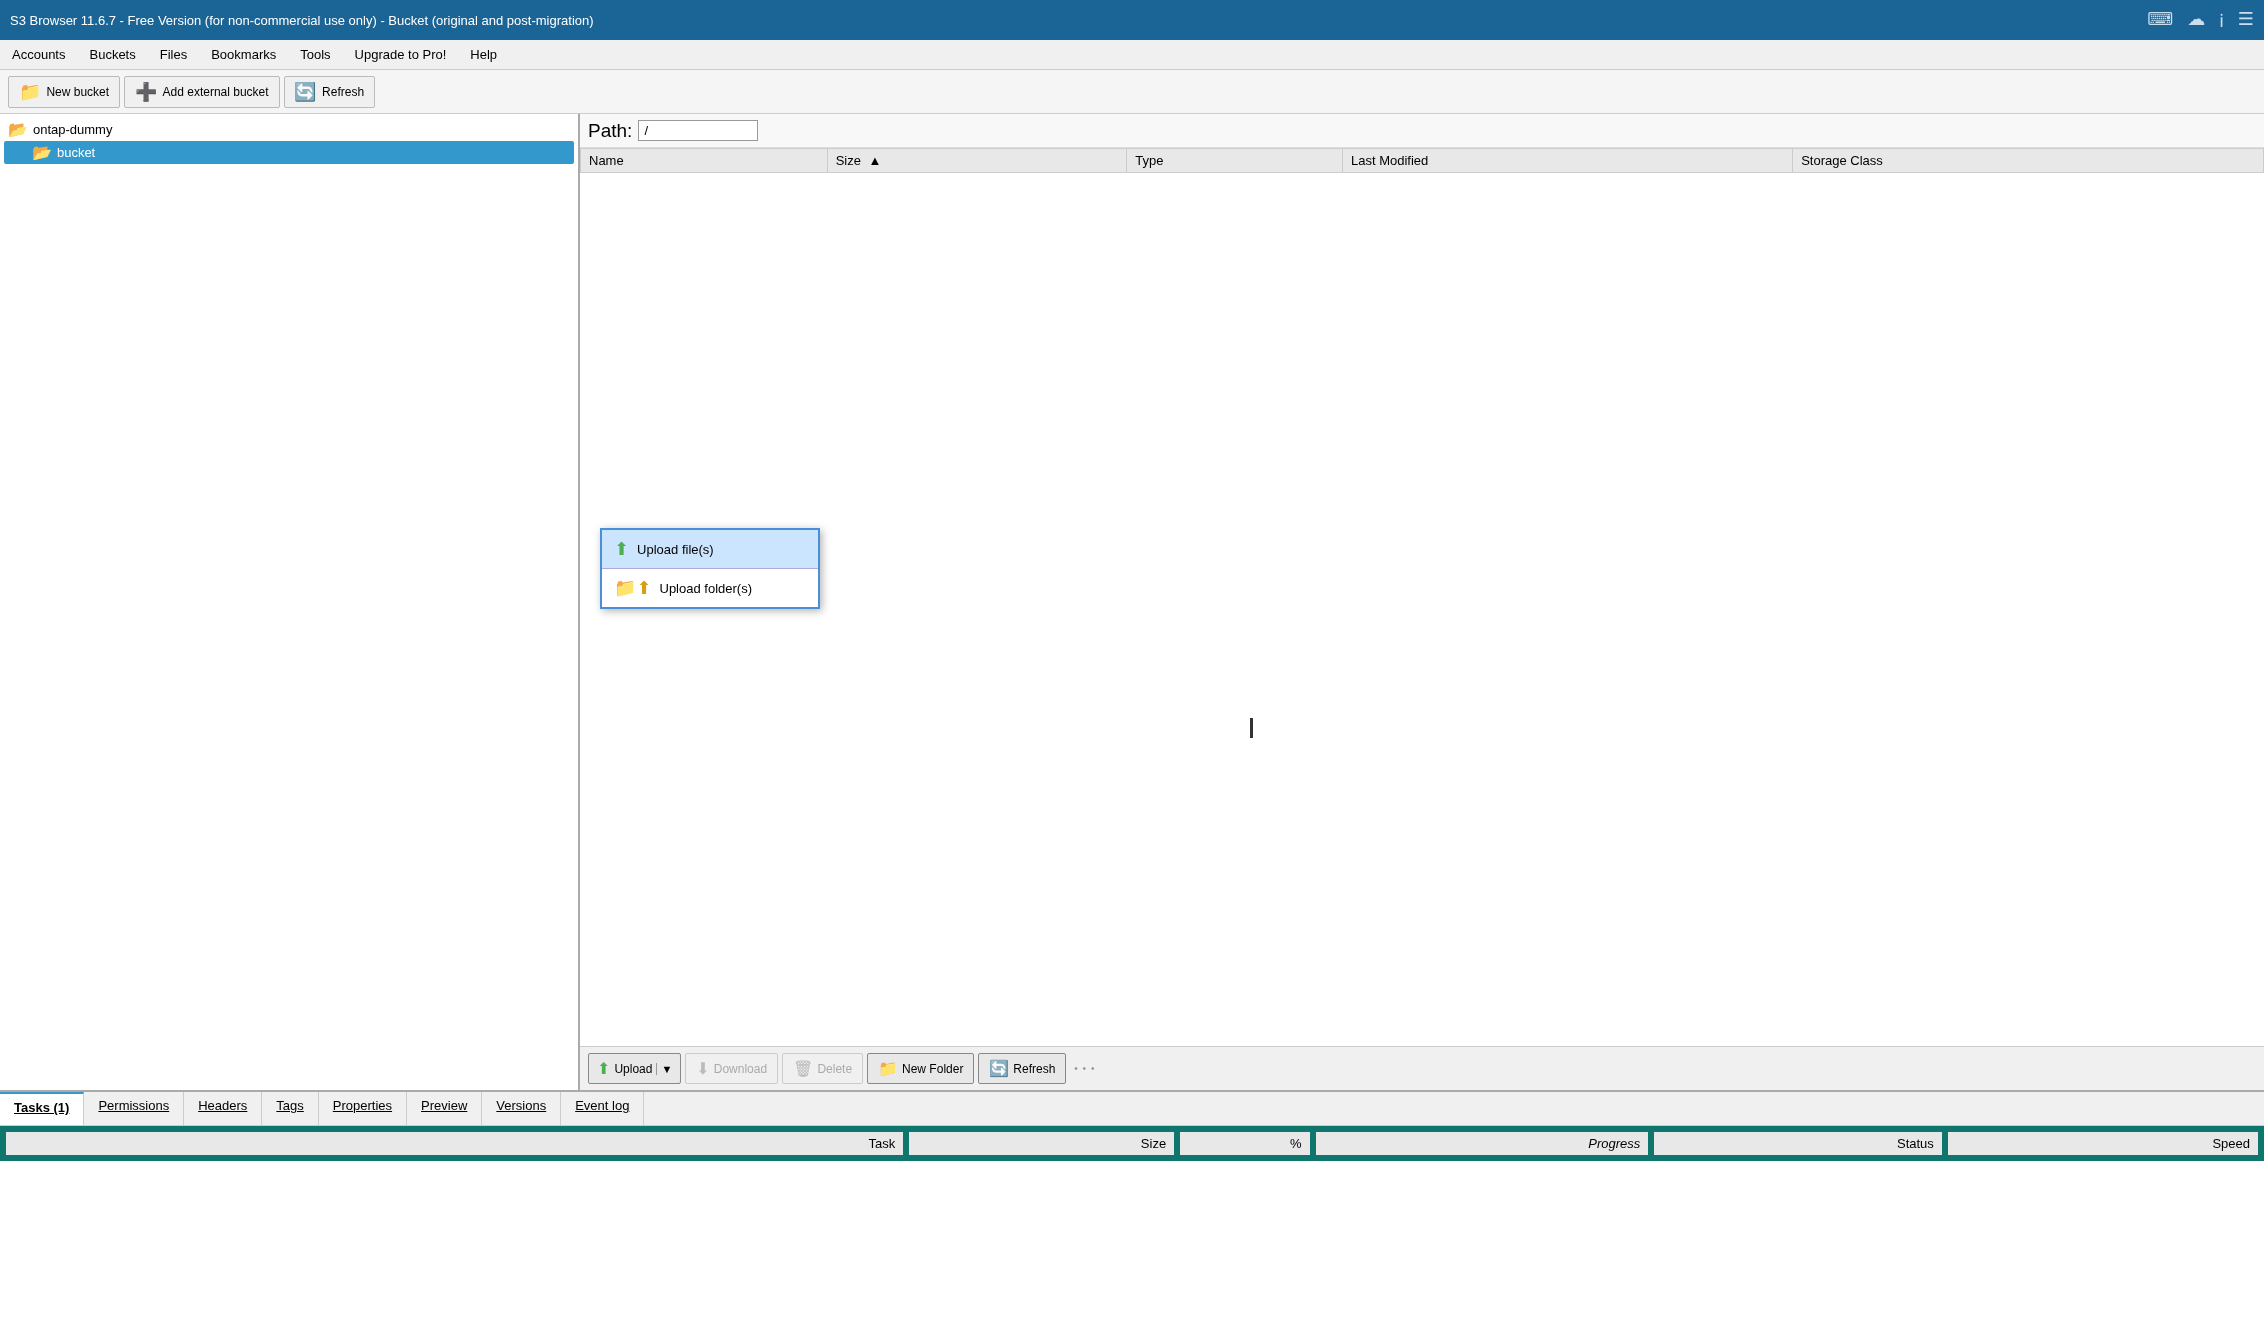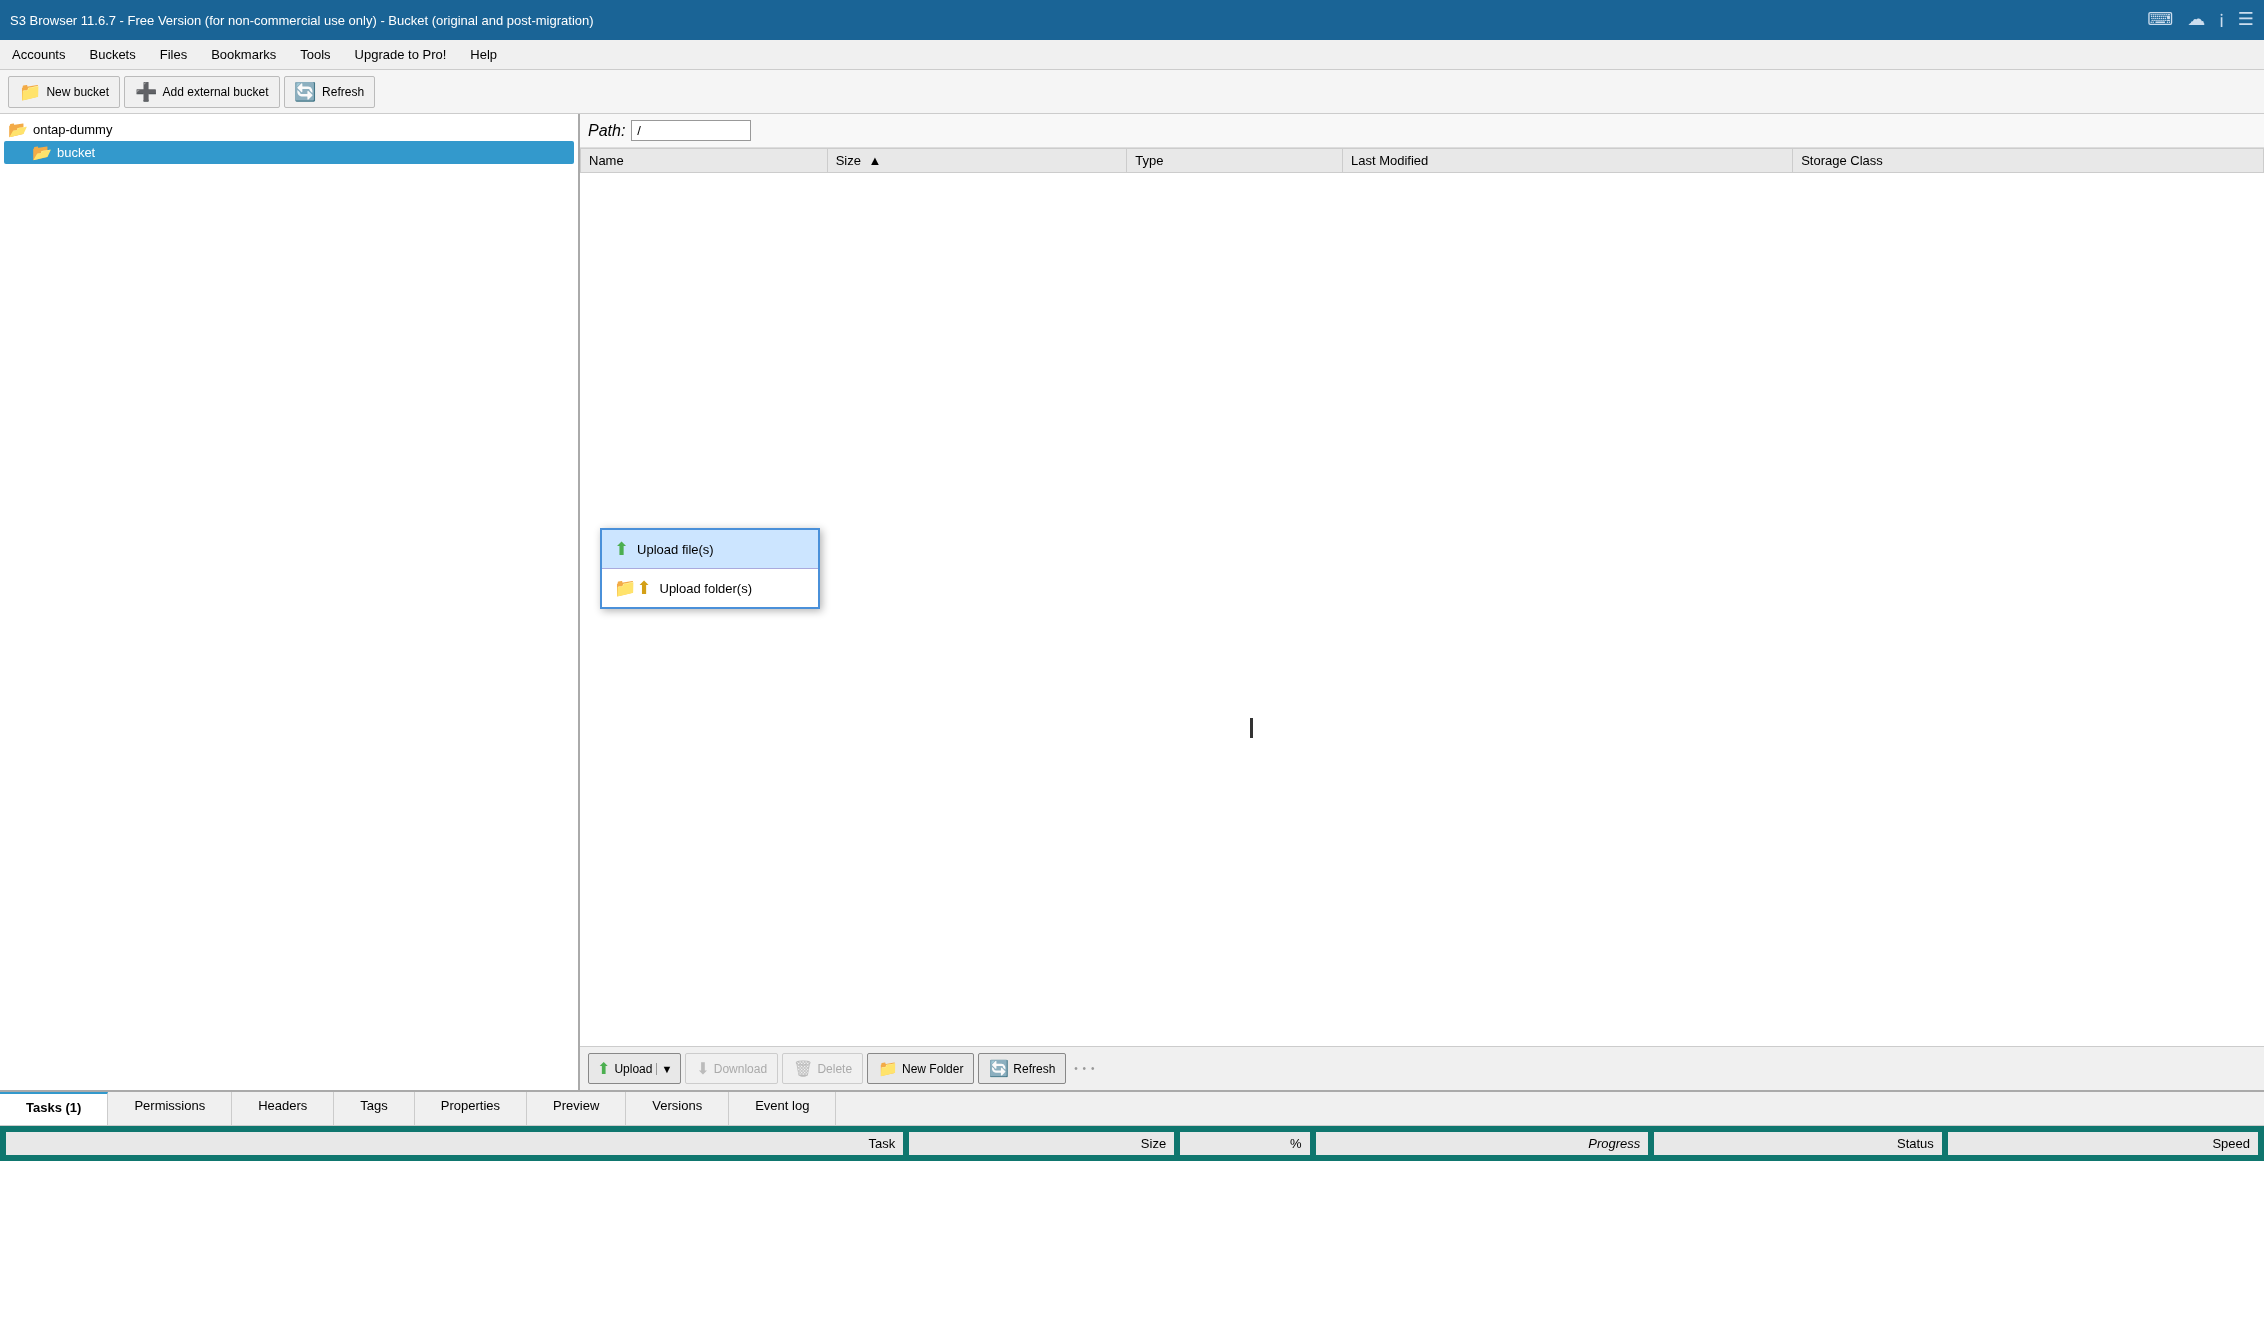--- a/index.html
+++ b/index.html
@@ -94,21 +94,21 @@
 
     
     #path-bar {
       display: flex;
       align-items: center;
       padding: 4px 8px;
       border-bottom: 1px solid #ddd;
       background: #f8f8f8;
       height: 34px;
     }
-    #path-bar label { font-size: 16px; margin-right: 6px; font-style: italic; }
+    #path-bar label { font-size: 19px; margin-right: 6px; }
     #path-bar input {
       border: 1px solid #999;
       padding: 2px 5px;
       font-size: 13px;
       width: 120px;
     }
 
     
     #file-table {
       flex: 1;
@@ -203,24 +203,25 @@
       display: flex;
       flex-direction: column;
     }
     #tasks-tabs {
       display: flex;
       border-bottom: 1px solid #ccc;
       background: #f0f0f0;
       height: 34px;
     }
     .task-tab {
-      padding: 6px 26px;
+      padding: 6px 14px;
       cursor: pointer;
       font-size: 13px;
       border-right: 1px solid #ccc;
+      text-decoration: underline;
     }
     .task-tab.active {
       background: #fff;
       border-top: 2px solid #3399cc;
       font-weight: bold;
     }
     #tasks-table {
       flex: 1;
       overflow: auto;
     }

